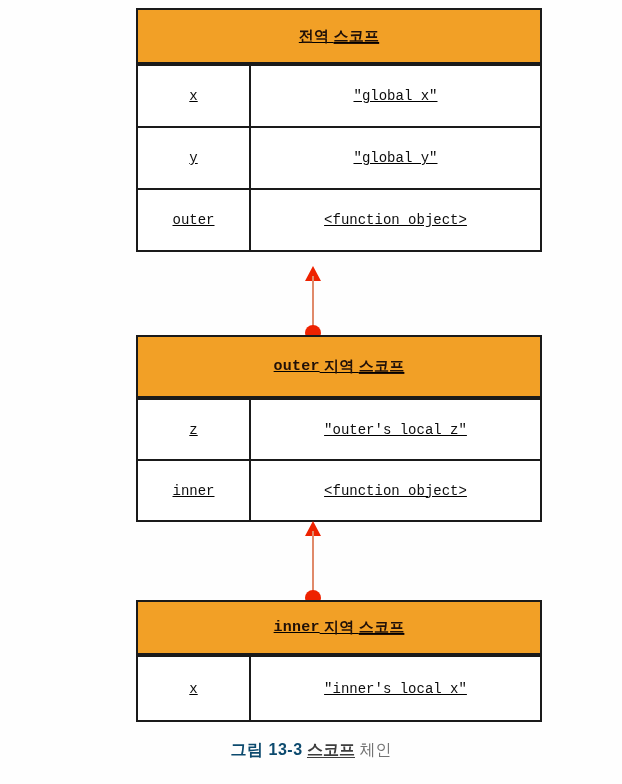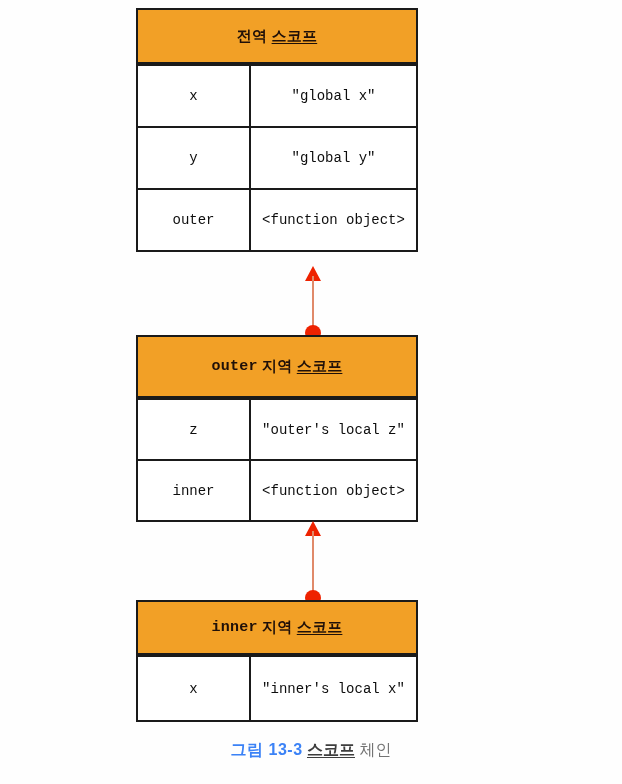--- a/index.html
+++ b/index.html
@@ -18,24 +18,25 @@
 
   #diagram {
     position: absolute;
     inset: 0;
   }
 
   
   .scope-block {
     position: absolute;
     left: 136px;
-    width: 282px;
+    width: 406px;
     box-sizing: border-box;
     border: 2px solid #1a1a1a;
     background: #ffffff;
+    text-decoration: underline;
   }
 
   .scope-header {
     background: #f2a026;
     border-bottom: 2px solid #1a1a1a;
     box-sizing: border-box;
     display: flex;
     align-items: center;
     justify-content: center;
     color: #201008;
@@ -143,21 +144,21 @@
   #caption {
     position: absolute;
     left: 0;
     right: 0;
     top: 740px;
     text-align: center;
     font-size: 16px;
     white-space: pre;
   }
   #caption .cap-num {
-    color: #3b82f6;
+    color: #0c4a6e;
     font-weight: bold;
     letter-spacing: 0.5px;
   }
   #caption .cap-underline {
     color: #3d3d3d;
     font-weight: bold;
     text-decoration: underline;
     text-underline-offset: 2px;
   }
   #caption .cap-tail {

